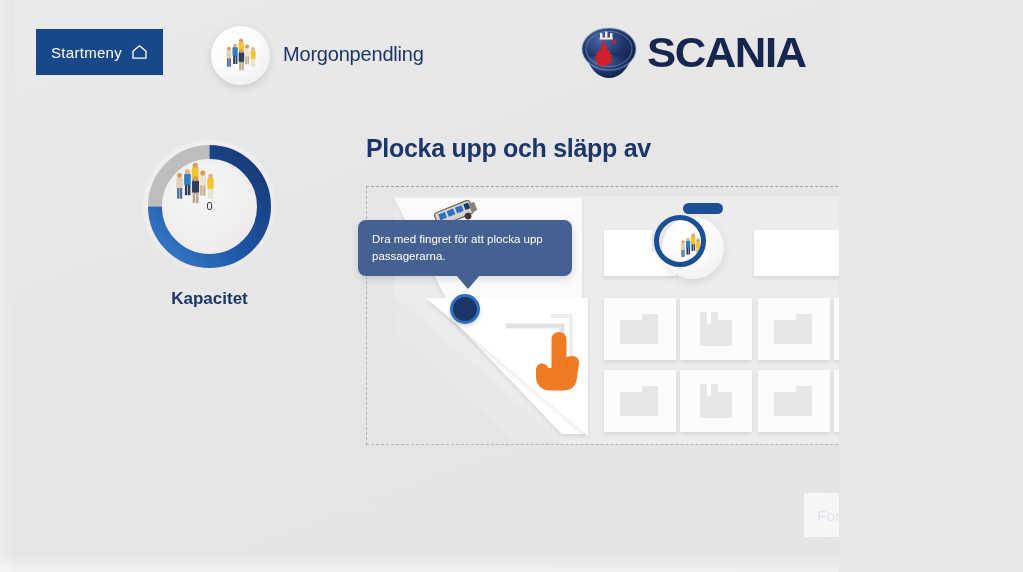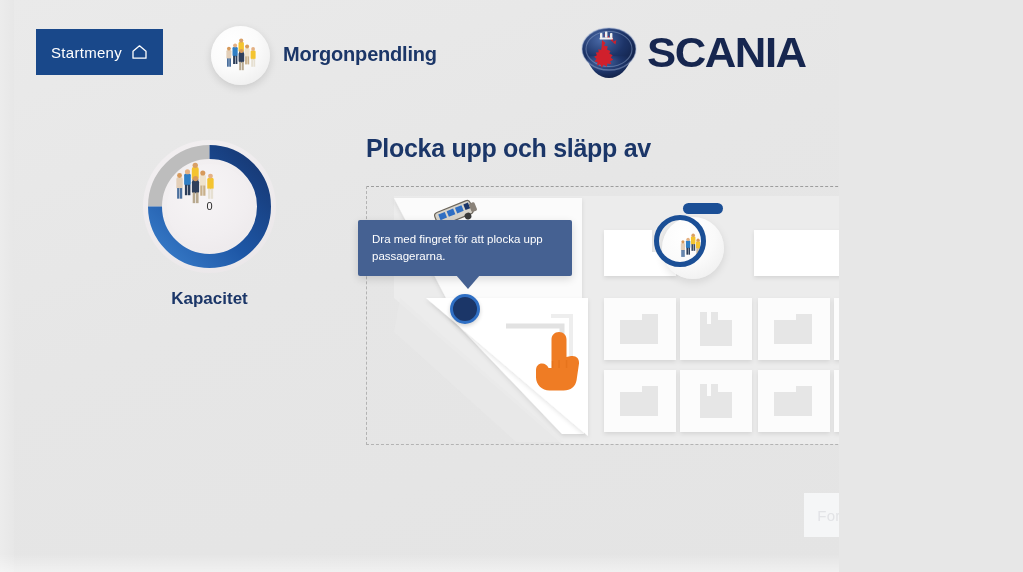--- a/index.html
+++ b/index.html
@@ -42,21 +42,21 @@
   .hdr-avatar {
     position: absolute; left: 211px; top: 26px;
     width: 59px; height: 59px; border-radius: 50%;
     background: radial-gradient(circle at 36% 30%, #ffffff 0%, #fbfbfb 45%, #e9e9e9 100%);
     box-shadow: 0 3px 9px rgba(0,0,0,.13);
     display: flex; align-items: center; justify-content: center;
     overflow: hidden;
   }
   .hdr-title {
     position: absolute; left: 283px; top: 43px;
-    font-size: 20px; font-weight: bold; color: #1b3668;
+    font-size: 20px; font-weight: normal; color: #1b3668;
     letter-spacing: -.2px;
   }
 
   .scania-logo {
     position: absolute; right: 36px; top: 26px;
     display: flex; align-items: center; gap: 12px; justify-content: center;
   }
   .scania-word {
     font-size: 42px; font-weight: 800; color: #16264f;
     letter-spacing: -1.4px;
@@ -153,21 +153,21 @@
     position: absolute; left: 428px; top: 194px;
     width: 64px; height: 42px;
   }
 
   
   .tooltip {
     position: absolute; left: 358px; top: 220px;
     width: 214px;
     background: #456192;
     color: #fff;
-    border-radius: 2px;
+    border-radius: 8px;
     padding: 11px 14px 12px 14px;
     font-size: 11.5px; line-height: 1.45;
     box-shadow: 0 3px 8px rgba(0,0,0,.14);
   }
   .tooltip::after {
     content: ""; position: absolute;
     left: 98px; bottom: -13px;
     border-left: 12px solid transparent;
     border-right: 12px solid transparent;
     border-top: 14px solid #456192;

